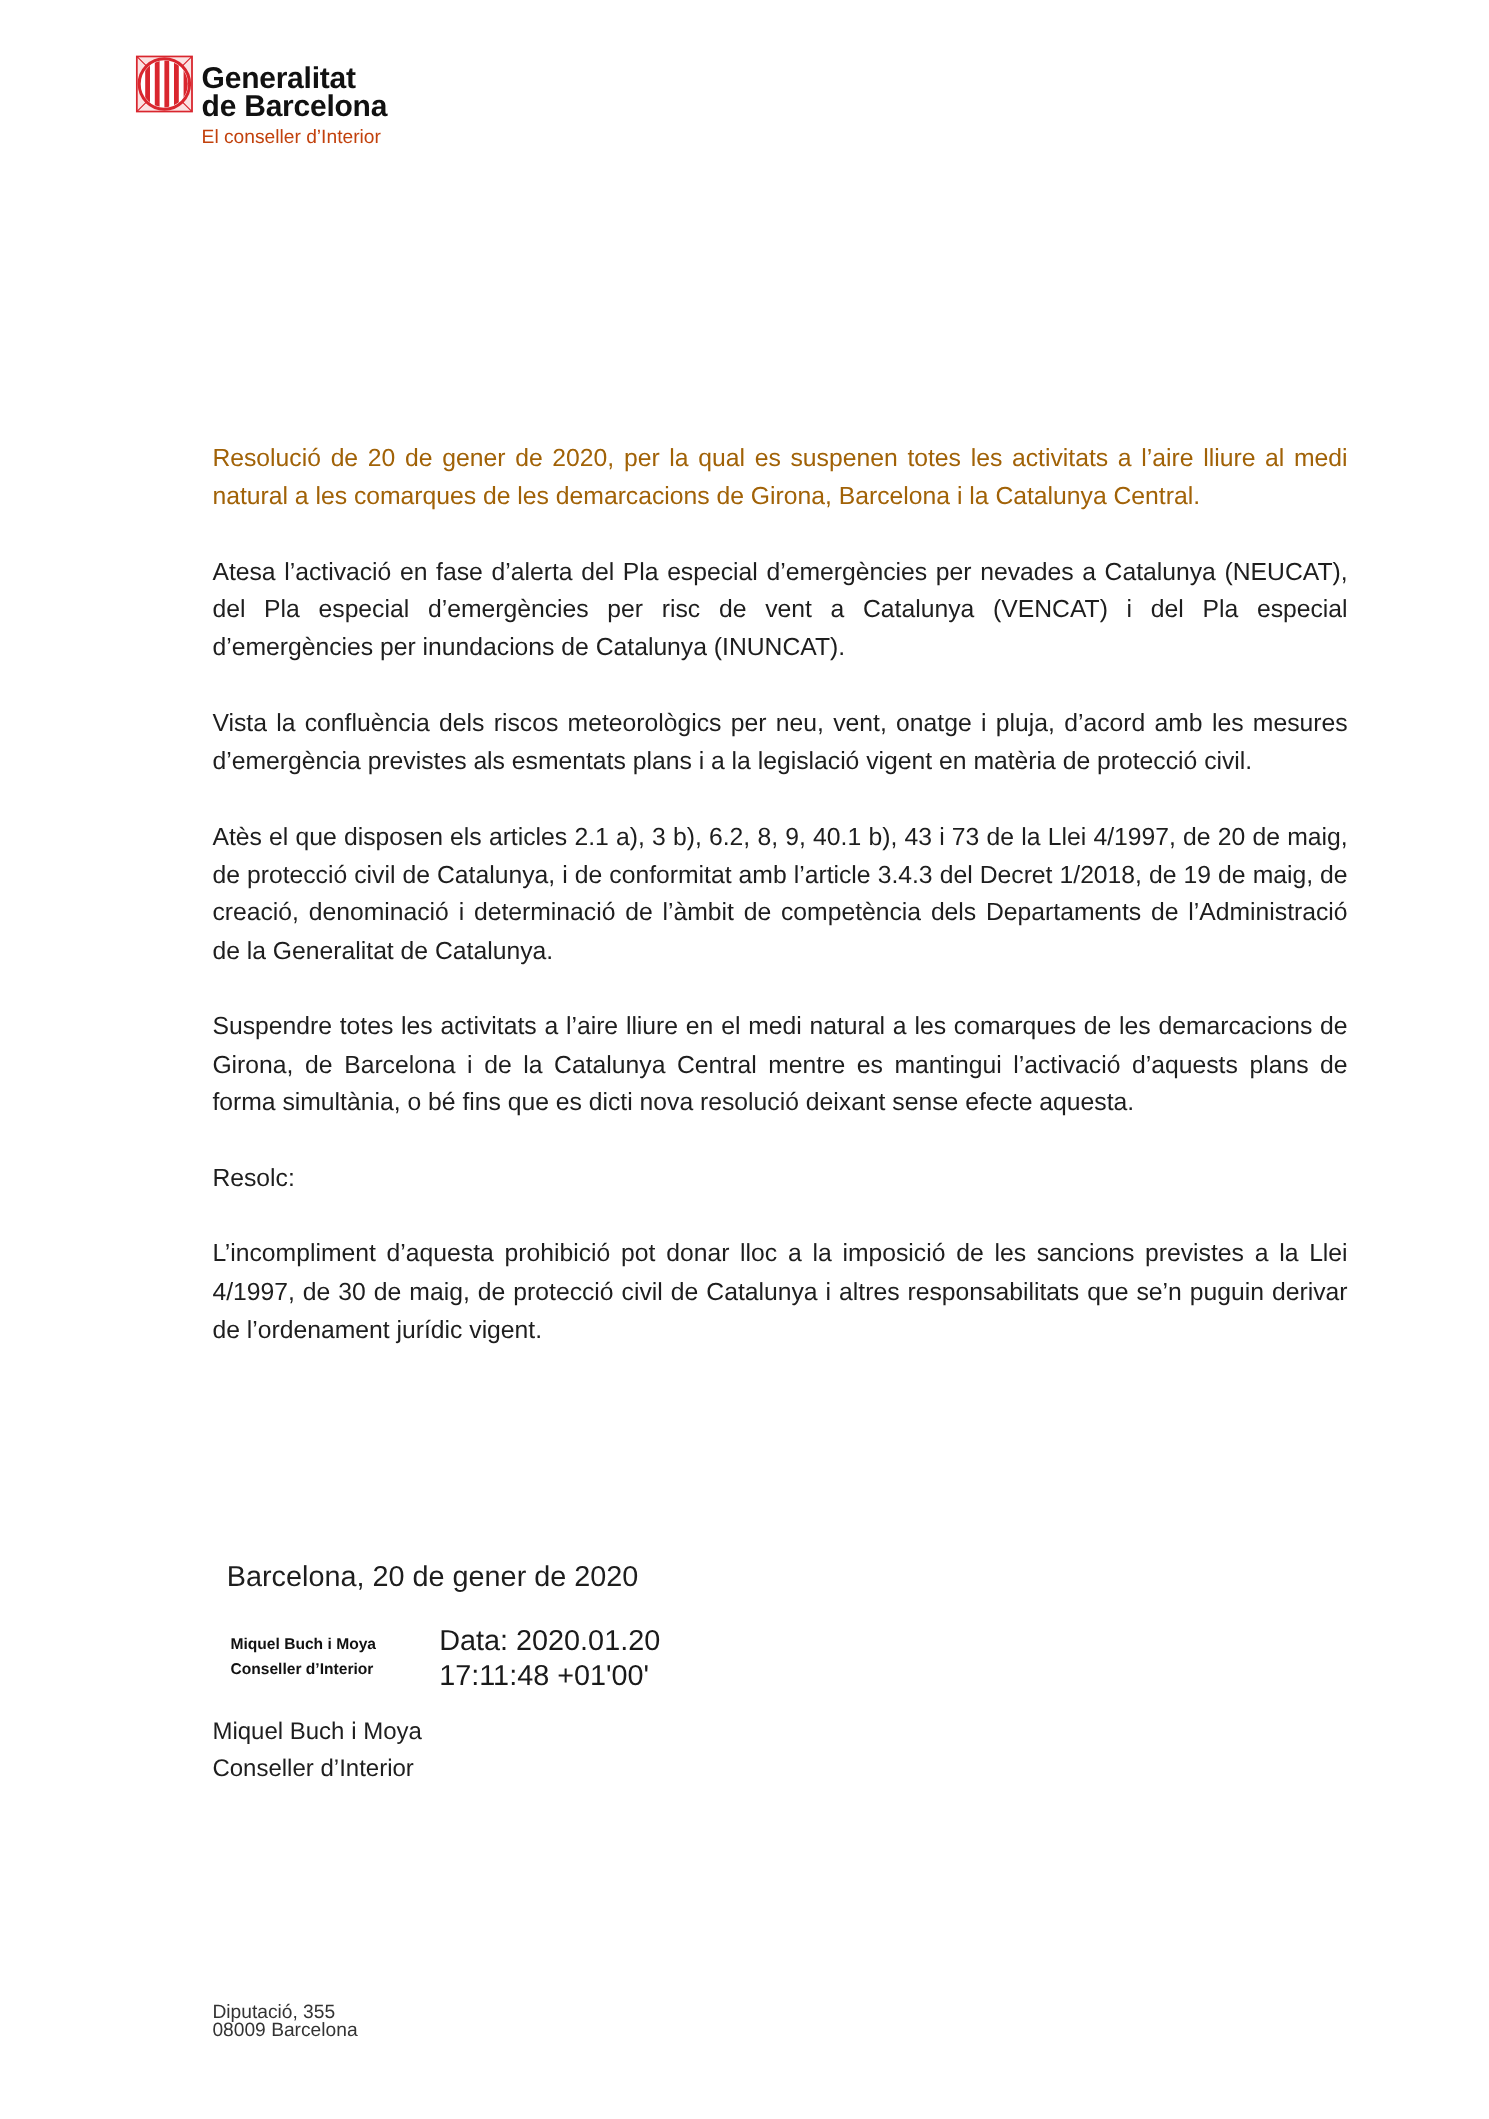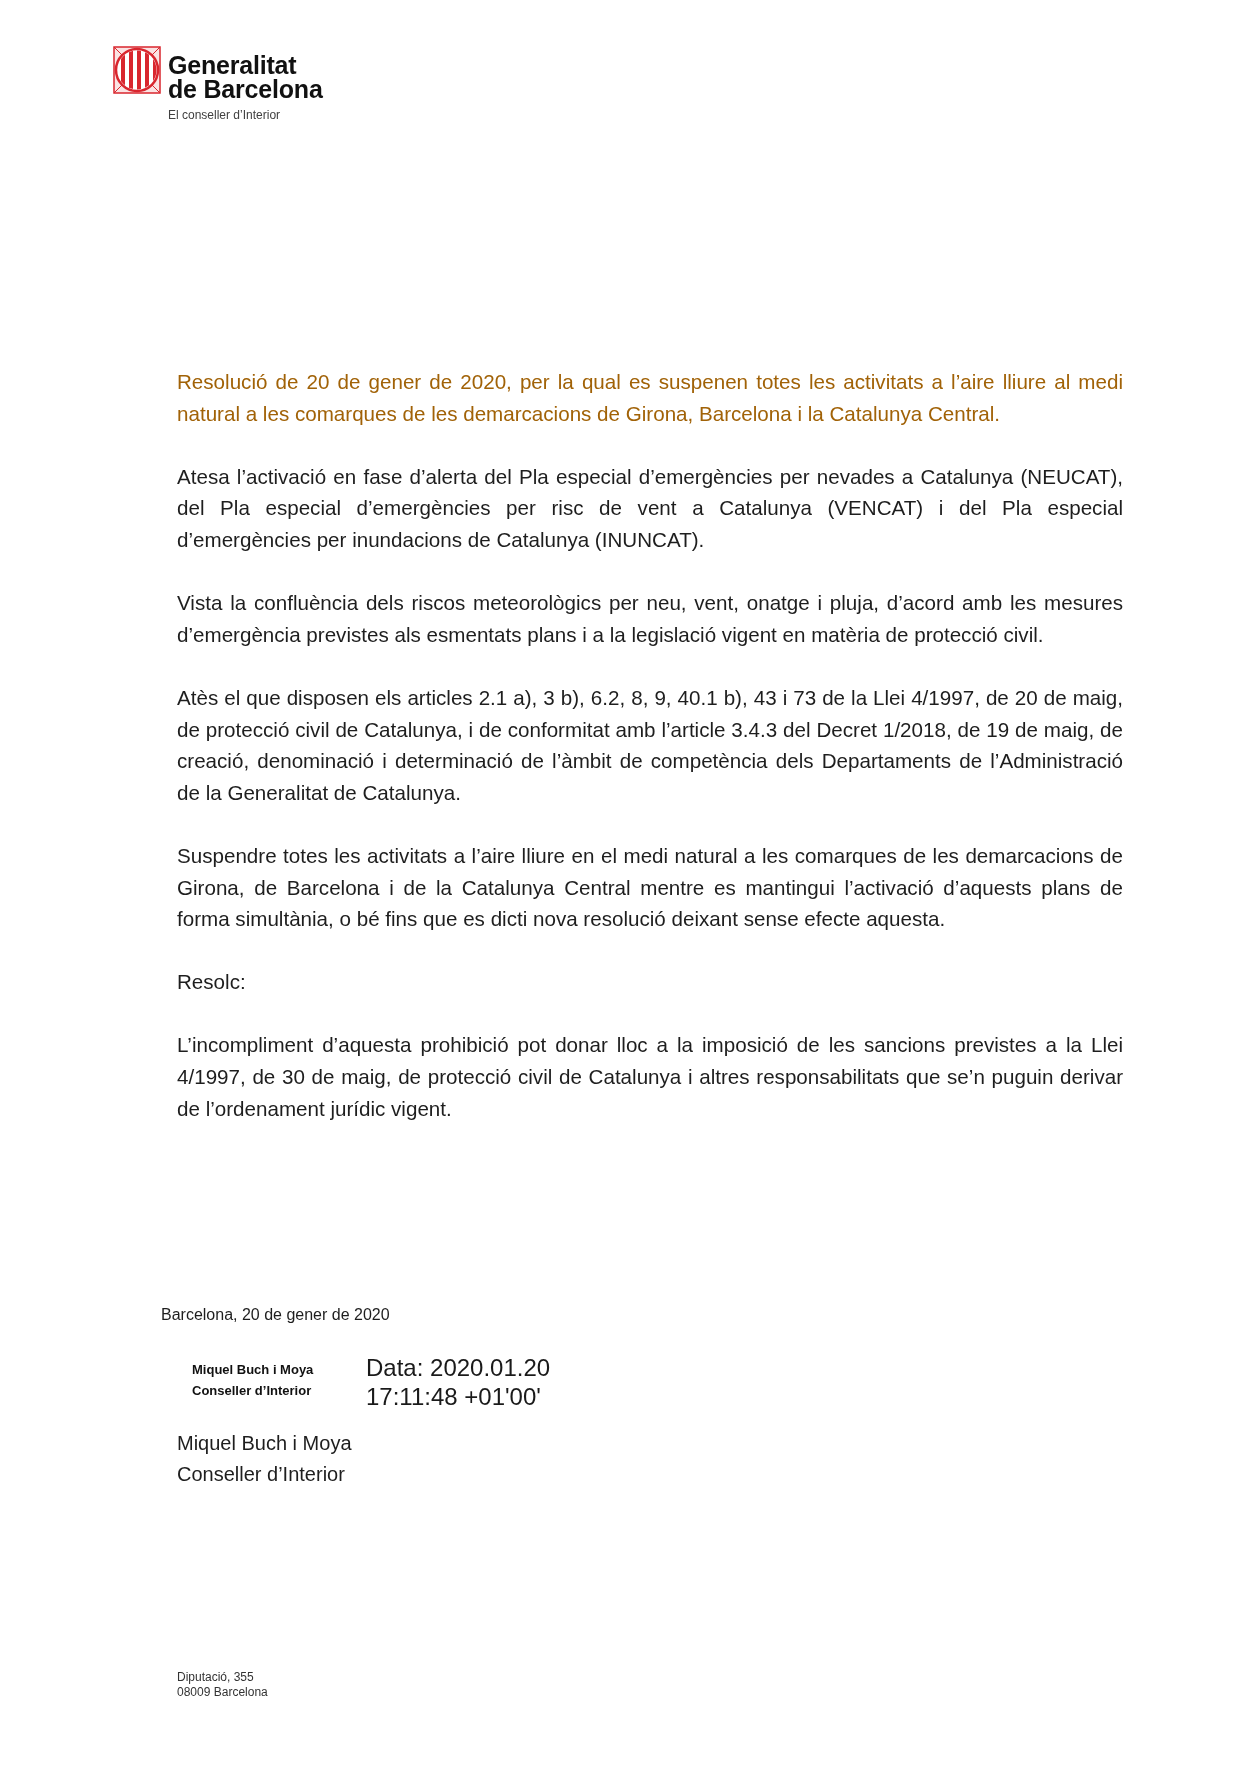--- a/index.html
+++ b/index.html
@@ -12,51 +12,51 @@
   }
   .brand {
     position: absolute; left: 168px; top: 53px;
     font-family: "Liberation Sans", sans-serif; color: #111;
   }
   .brand-line {
     font-weight: bold; font-size: 25px; line-height: 24px; letter-spacing: -0.2px;
     display: block;
   }
   .brand-sub {
-    display: block; margin-top: 5px; font-size: 12px; line-height: 18px; color: #404040;
+    display: block; margin-top: 5px; font-size: 16px; line-height: 18px; color: #c2410c;
   }
   .body-text {
     position: absolute; left: 177px; top: 366px; width: 946px;
     font-size: 20.6px; line-height: 31.6px; text-align: justify;
     color: #1e1e1e;
   }
   .body-text p { margin: 0 0 31.6px 0; }
   .body-text p.title { font-weight: normal; color: #a16207; }
   .place-date {
-    position: absolute; left: 161px; top: 1302px;
-    font-size: 16px; line-height: 26px; color: #1e1e1e;
+    position: absolute; left: 189px; top: 1302px;
+    font-size: 24px; line-height: 26px; color: #1e1e1e;
   }
   .sig-stamp {
     position: absolute; left: 192px; top: 1359px;
     font-size: 13px; line-height: 21px; font-weight: bold; color: #111;
   }
   .sig-stamp span { display: block; }
   .sig-date {
     position: absolute; left: 366px; top: 1353px;
     font-size: 24px; line-height: 29px; color: #1a1a1a;
   }
   .sig-date span { display: block; }
   .signer {
     position: absolute; left: 177px; top: 1428px;
     font-size: 20px; line-height: 31px; color: #1e1e1e;
   }
   .signer span { display: block; }
   .footer {
     position: absolute; left: 177px; top: 1670px;
-    font-size: 12px; line-height: 15px; color: #333;
+    font-size: 16px; line-height: 15px; color: #333;
   }
   .footer span { display: block; }
 </style>
 </head>
 <body>
 
 <div class="logo">
   <svg width="48" height="48" viewBox="0 0 48 48">
     <rect x="1" y="1" width="46" height="46" fill="#fbe3e3" stroke="#d9262e" stroke-width="1.5"></rect>
     <path d="M1 1 L10 10 M47 1 L38 10 M1 47 L10 38 M47 47 L38 38" stroke="#d9262e" stroke-width="1"></path>

